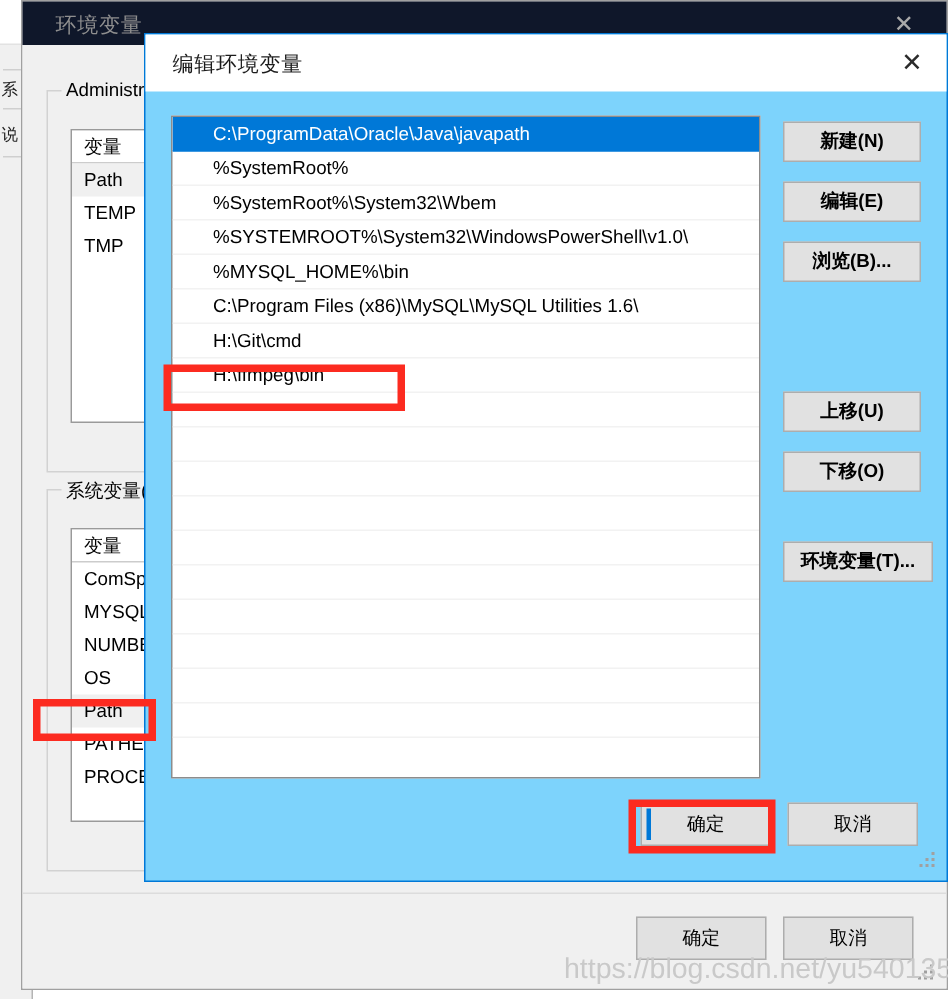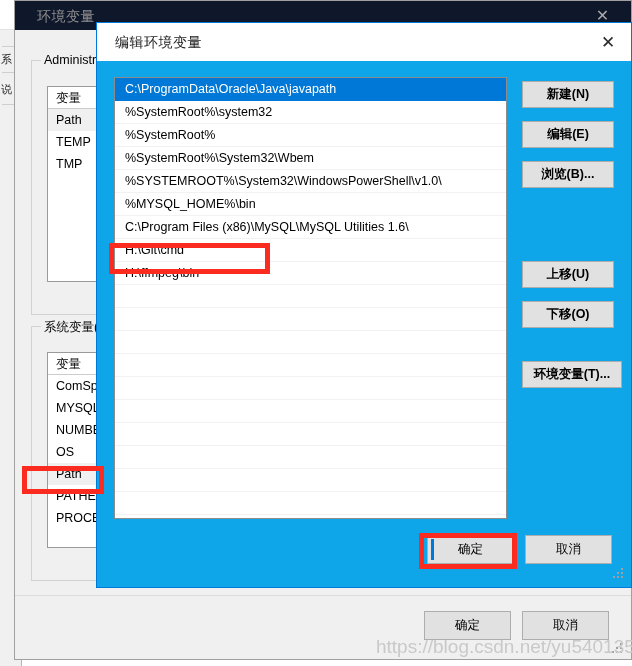--- a/index.html
+++ b/index.html
@@ -155,21 +155,21 @@
     background: #f0f0f0;
   }
 
   
   .edit-win {
     position: absolute;
     left: 96px;
     top: 22px;
     width: 536px;
     height: 566px;
-    background: #0ea5e9;
+    background: #7dd3fc;
     border: 1px solid #0078d7;
     box-sizing: border-box;
   }
   .edit-titlebar {
     position: absolute;
     left: 0;
     top: 0;
     width: 534px;
     height: 38px;
     background: #ffffff;
@@ -204,21 +204,21 @@
     width: 393px;
     height: 442px;
     background: #ffffff;
     border: 1px solid #8c8c8c;
     box-sizing: border-box;
     overflow: hidden;
   }
   .path-row {
     height: 23px;
     line-height: 23px;
-    padding-left: 10px;
+    padding-left: 27px;
     font-size: 12.5px;
     color: #000;
     white-space: nowrap;
     border-bottom: 1px solid #f2f2f2;
     box-sizing: border-box;
   }
   .path-row.selected {
     background: #0078d7;
     color: #ffffff;
     border-bottom: 1px solid #0078d7;
@@ -368,21 +368,20 @@
 
   <div class="edit-win">
 
     <div class="edit-titlebar">
       <div class="edit-title-text">编辑环境变量</div>
       <div class="edit-close">✕</div>
     </div>
 
     <div class="pathlist">
       <div class="path-row selected">C:\ProgramData\Oracle\Java\javapath</div>
-      <div class="path-row">%SystemRoot%\system32</div>
       <div class="path-row">%SystemRoot%</div>
       <div class="path-row">%SystemRoot%\System32\Wbem</div>
       <div class="path-row">%SYSTEMROOT%\System32\WindowsPowerShell\v1.0\</div>
       <div class="path-row">%MYSQL_HOME%\bin</div>
       <div class="path-row">C:\Program Files (x86)\MySQL\MySQL Utilities 1.6\</div>
       <div class="path-row">H:\Git\cmd</div>
       <div class="path-row">H:\ffmpeg\bin</div>
       <div class="path-row empty"></div>
       <div class="path-row empty"></div>
       <div class="path-row empty"></div>

